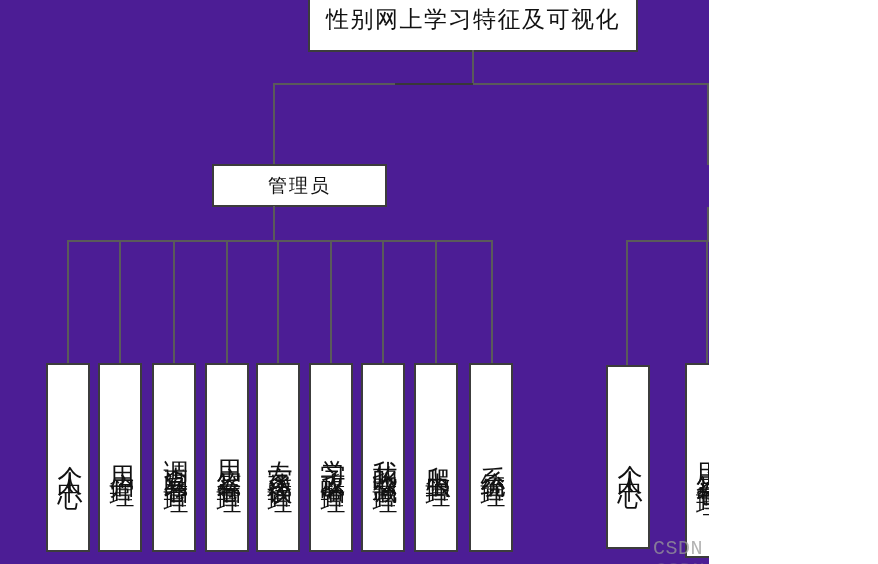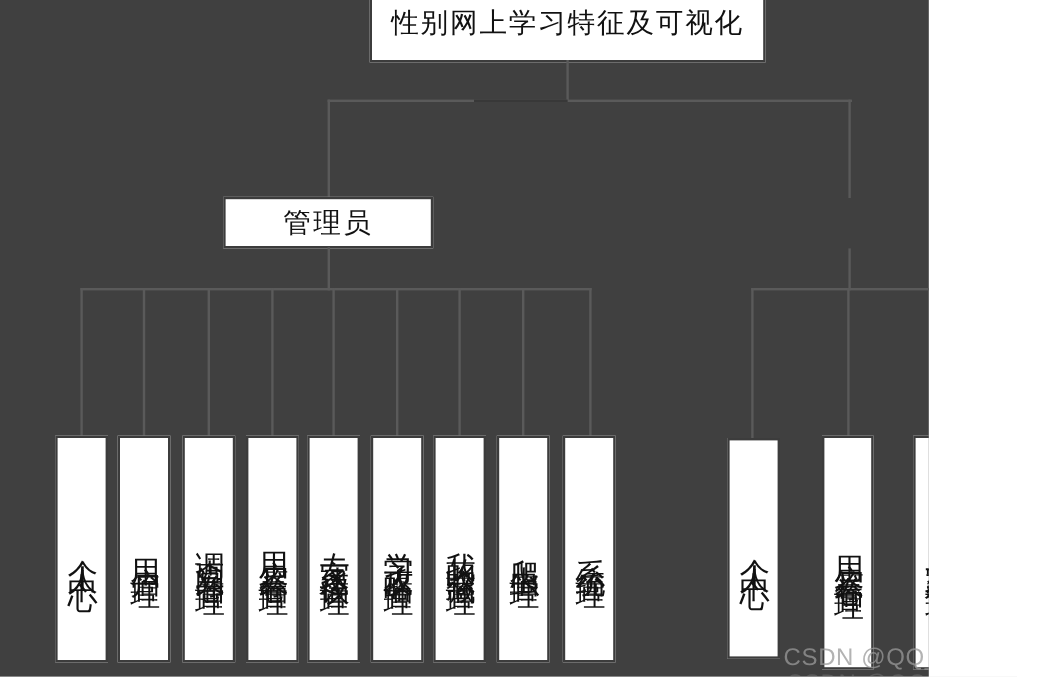--- a/index.html
+++ b/index.html
@@ -4,34 +4,34 @@
 <style>
   :root{
     --line:#5a5a5a;
     --border:#3c3c3c;
     --text:#111111;
     --watermark:#9a9a9a;
   }
   html,body{margin:0;padding:0;background:#ffffff;}
   #stage{
     position:relative;
-    width:774px;height:564px;
+    width:709px;height:564px;
     overflow:hidden;
-    background:#404040;
-    font-family:Liberation Sans, sans-serif;
+    background:#4c1d95;
+    font-family:Liberation Mono, monospace;
     color:var(--text);
   }
   .box{
     position:absolute;
     box-sizing:border-box;
     background:#ffffff;
     border:2px solid var(--border);
     display:flex;align-items:center;justify-content:center;
   }
-  .hbox{font-size:23px;letter-spacing:2px;white-space:nowrap;}
+  .hbox{font-size:19px;letter-spacing:2px;white-space:nowrap;margin-left:26px;}
   .title{font-size:23px;letter-spacing:1.5px;}
   .vbox{
     writing-mode:vertical-lr;
     text-orientation:upright;
     font-size:25px;
     letter-spacing:6px;
     line-height:1;
   }
   .vline,.hline{position:absolute;background:var(--line);}
   .vline{width:2px;}

